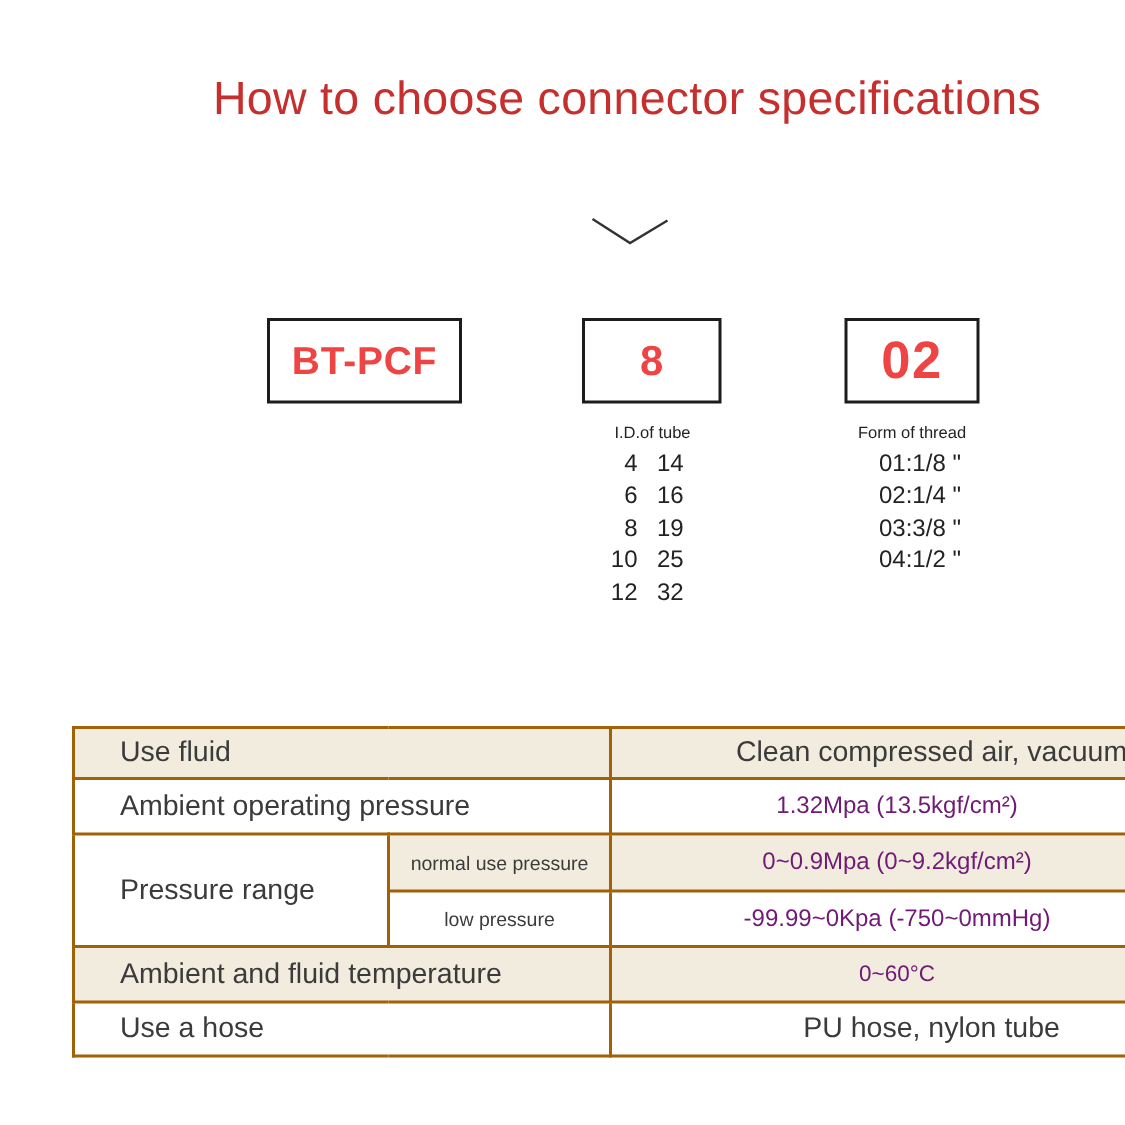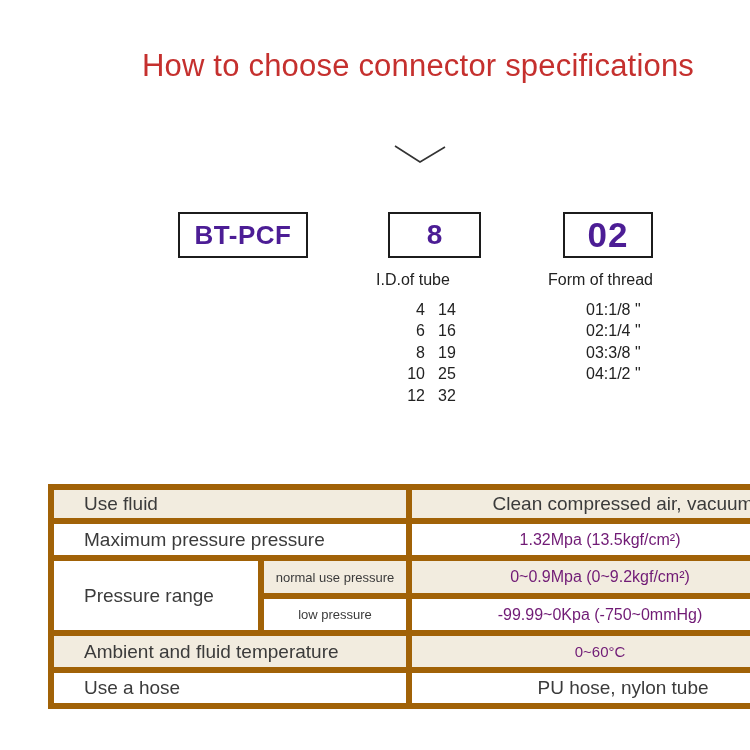--- a/index.html
+++ b/index.html
@@ -39,37 +39,38 @@
   }
   .chevron {
     position: absolute;
     top: 142px; left: 350px;
   }
 
   
   .code-box {
     position: absolute;
     top: 212px;
-    height: 46px;
+    height: 57px;
     border: 2px solid #1c1c1c;
     background: #ffffff;
     display: flex;
     align-items: center;
     justify-content: center;
     font-weight: bold;
-    color: #4c1d95;
+    color: #ef4444;
   }
   .box-series { left: 135px; width: 130px; font-size: 26px; letter-spacing: 0.5px; }
   .box-tube   { left: 345px; width: 93px;  font-size: 28px; }
   .box-thread { left: 520px; width: 90px;  font-size: 35px; letter-spacing: 1px; }
 
   .col-heading {
     position: absolute;
-    top: 271px;
-    font-size: 16px;
+    top: 283px;
+    text-align: center;
+    font-size: 11px;
     color: #222222;
   }
   .tube-heading   { left: 333px; width: 118px; }
   .thread-heading { left: 505px; width: 120px; }
 
   .tube-list {
     position: absolute;
     top: 299px; left: 356px;
     font-size: 16px;
     color: #222222;
@@ -96,21 +97,21 @@
 
   
   .spec-table {
     position: absolute;
     top: 484px; left: 5px;
     width: 740px;
     border-collapse: collapse;
     table-layout: fixed;
   }
   .spec-table td {
-    border: 6px solid #a16207;
+    border: 2px solid #a16207;
     padding: 0;
     vertical-align: middle;
     overflow: hidden;
     white-space: nowrap;
   }
   .beige { background: #f2ecdf; }
   .lbl {
     font-size: 19px;
     color: #3b3b3b;
     text-align: left;
@@ -187,21 +188,21 @@
       <col style="width:210px">
       <col style="width:148px">
       <col style="width:382px">
     </colgroup>
     <tbody>
       <tr style="height:34px">
         <td class="lbl beige" colspan="2">Use fluid</td>
         <td class="val val-lg beige">Clean compressed air, vacuum</td>
       </tr>
       <tr style="height:37px">
-        <td class="lbl" colspan="2">Maximum pressure pressure</td>
+        <td class="lbl" colspan="2">Ambient operating pressure</td>
         <td class="val val-md">1.32Mpa (13.5kgf/cm²)</td>
       </tr>
       <tr style="height:38px">
         <td class="lbl" rowspan="2">Pressure range</td>
         <td class="sub-lbl beige">normal use pressure</td>
         <td class="val val-md beige">0~0.9Mpa (0~9.2kgf/cm²)</td>
       </tr>
       <tr style="height:37px">
         <td class="sub-lbl">low pressure</td>
         <td class="val val-md">-99.99~0Kpa (-750~0mmHg)</td>

